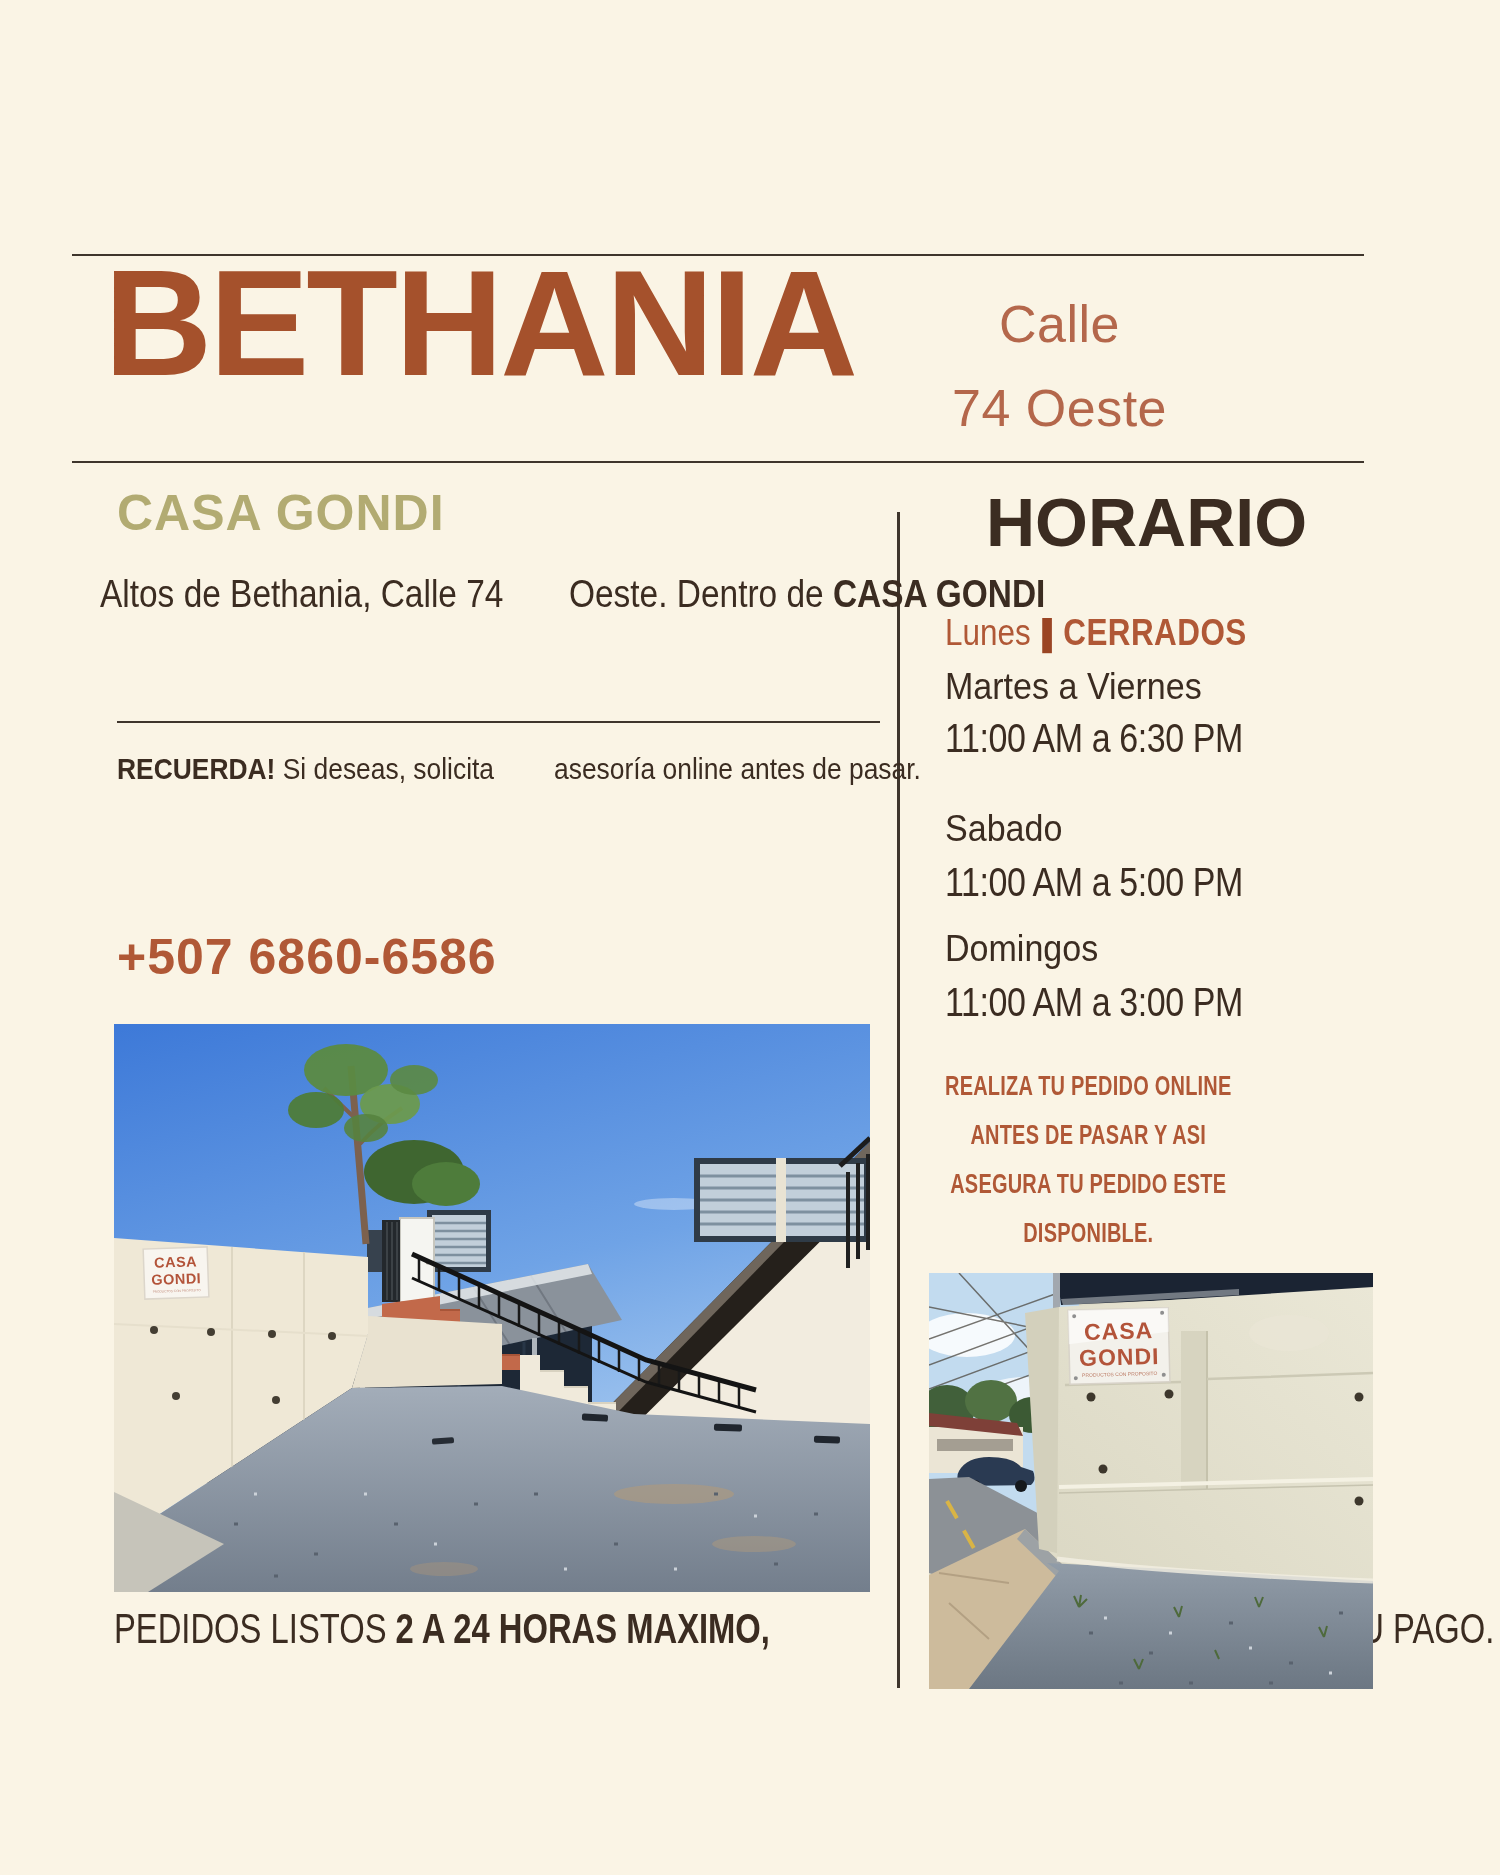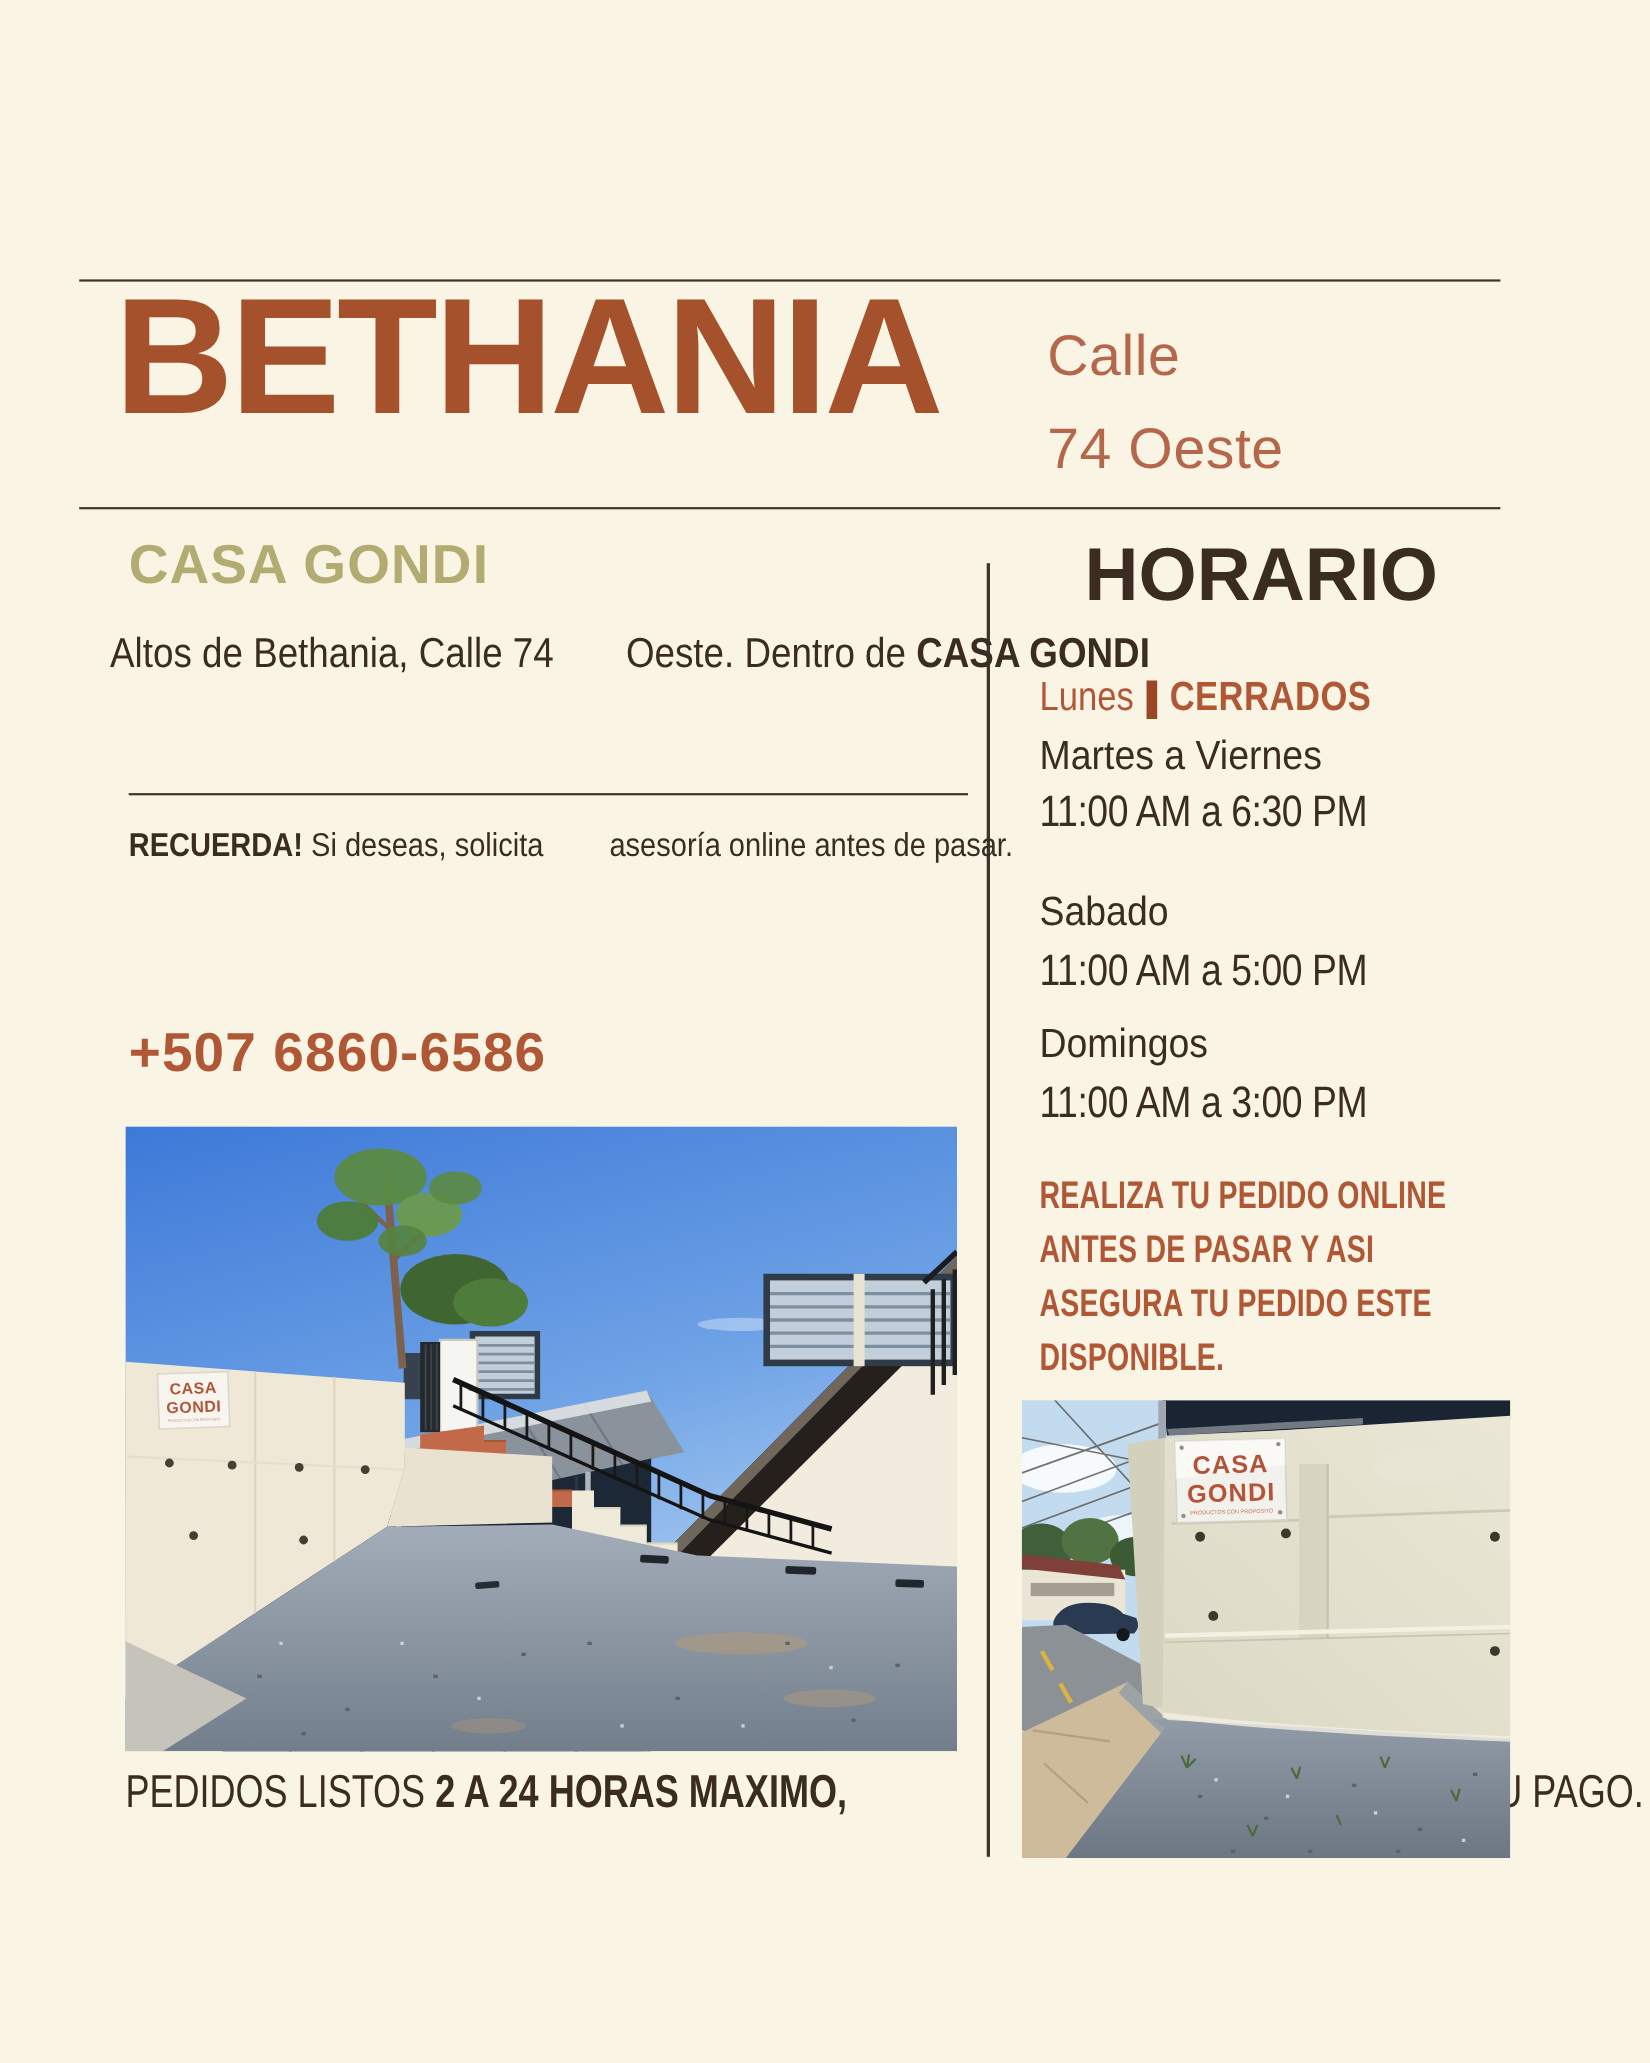--- a/index.html
+++ b/index.html
@@ -3,20 +3,21 @@
 <meta charset="utf-8">
 <style>
   * { box-sizing: border-box; margin: 0; padding: 0; }
   html,body { background:#FAF4E5; }
   #canvas {
     position: relative; width: 1500px; height: 1875px;
     margin: 0 auto; overflow: hidden;
     background: var(--background, #FAF4E5);
     font-family: "Liberation Sans", sans-serif;
     color: var(--text_dark, #3B2C21);
+    text-align: center;
   }
   .abs { position: absolute; }
   .rule { position: absolute; background: var(--line, #3E352C); }
   .rule-top  { left:72px;  top:254px; width:1292px; height:2px; }
   .rule-mid  { left:72px;  top:461px; width:1292px; height:2px; }
   .rule-left { left:117px; top:721px; width:763px;  height:2px; }
   .vline     { left:897px; top:512px; width:3px; height:1176px; }
 
   .title {
     left:104px; top:252px; font-size:150px; font-weight:800;
@@ -47,21 +48,21 @@
   .monday { left:945px; top:612px; font-size:37px; white-space:nowrap; }
   .monday .day { color: var(--rust, #A8512F); font-weight:500; }
   .monday .sep {
     display:inline-block; transform:scaleX(2.4); transform-origin:center;
     font-weight:900; color: var(--rust_deep, #9A4524); margin:0 14px;
   }
   .monday .status { color: var(--rust, #AD5430); font-weight:800; letter-spacing:0.5px; }
   .sched-label { left:945px; font-size:37px; color: var(--text_dark, #3B2C21); white-space:nowrap; }
   .sched-hours { left:945px; font-size:40px; font-weight:400; letter-spacing:-0.5px; white-space:nowrap; }
   .note {
-    left:945px; top:1062px; font-size:35px; font-weight:700; line-height:49px;
+    left:945px; top:1062px; font-size:27px; font-weight:700; line-height:49px;
     color: var(--rust, #B35C3D); letter-spacing:0.3px; white-space:nowrap;
   }
 
   
   .cx74 { display:inline-block; transform:scaleX(0.74); transform-origin:0 0; }
   .cx78 { display:inline-block; transform:scaleX(0.78); transform-origin:0 0; }
   .cx85 { display:inline-block; transform:scaleX(0.85); transform-origin:0 0; }
   .cx88 { display:inline-block; transform:scaleX(0.88); transform-origin:0 0; }
   .cx92 { display:inline-block; transform:scaleX(0.92); transform-origin:0 0; }
 

